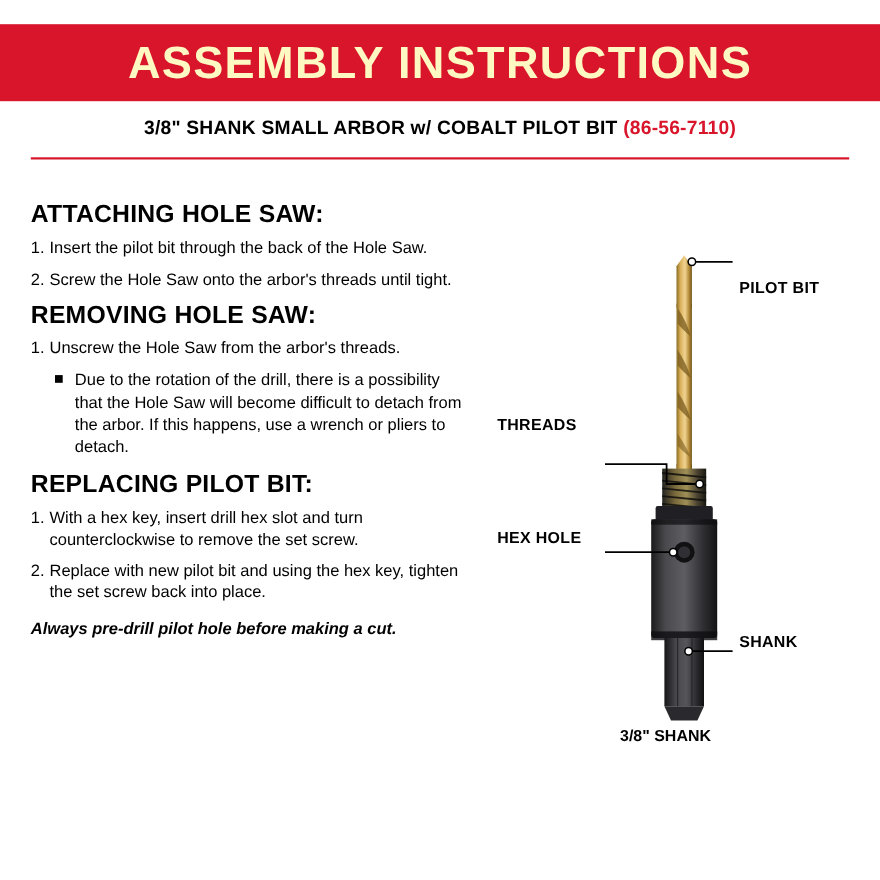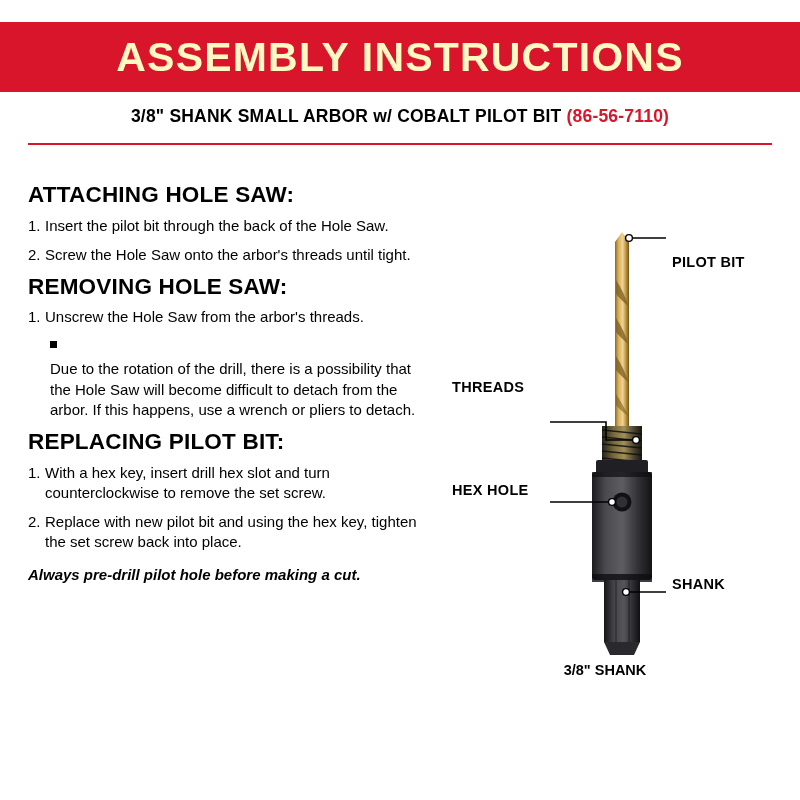--- a/index.html
+++ b/index.html
@@ -90,21 +90,20 @@
     width: 17px;
     flex: 0 0 17px;
   }
   .num-item .txt { flex: 1; }
 
   .bullet-item {
     display: flex;
     font-size: 15px;
     line-height: 1.36;
     margin: 2px 0 10px 22px;
-    flex-direction: column;
   }
   .bullet-item .sq {
     width: 18px;
     flex: 0 0 18px;
     padding-top: 5px;
   }
   .bullet-item .sq i {
     display: block;
     width: 7px;
     height: 7px;

